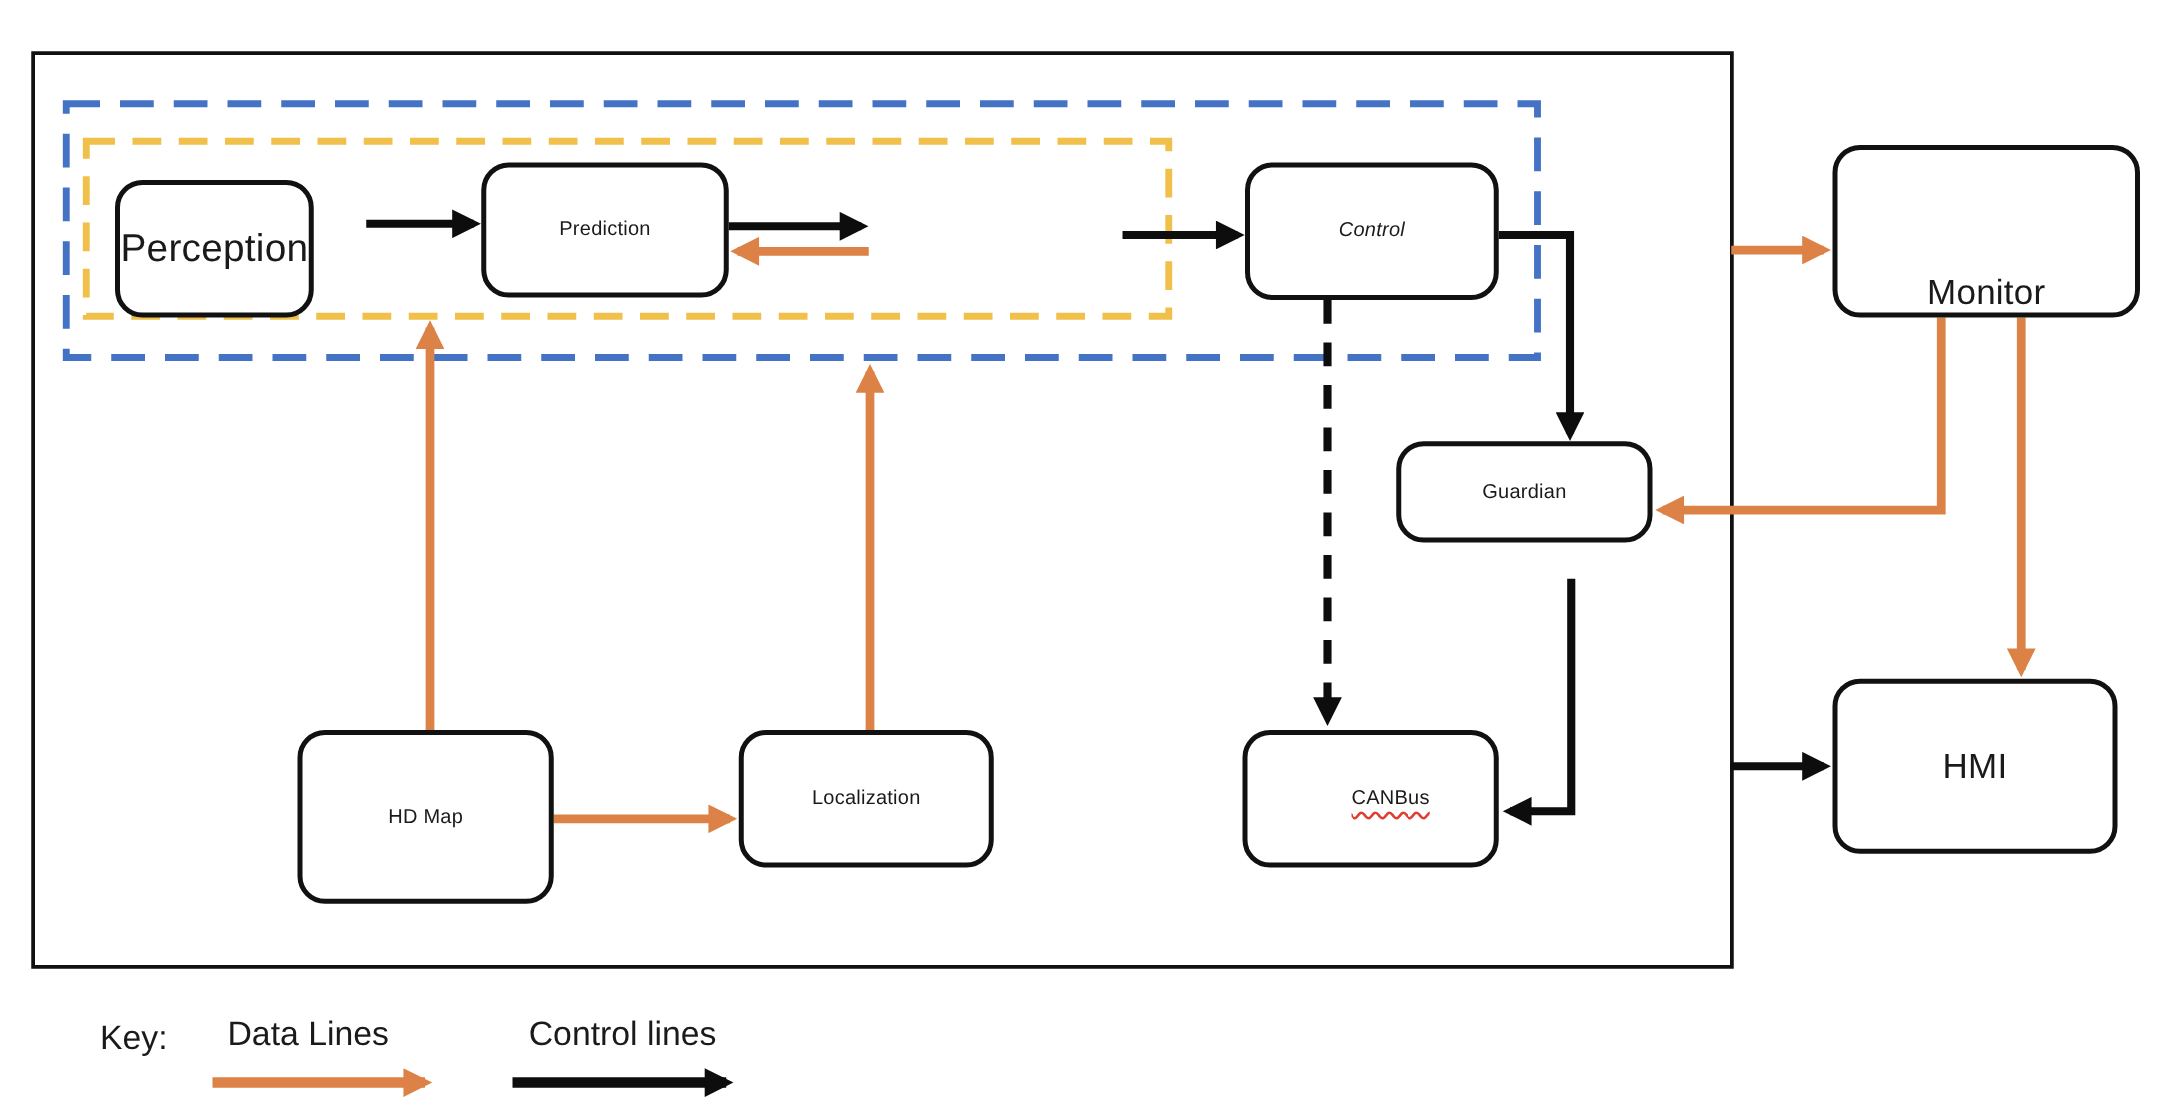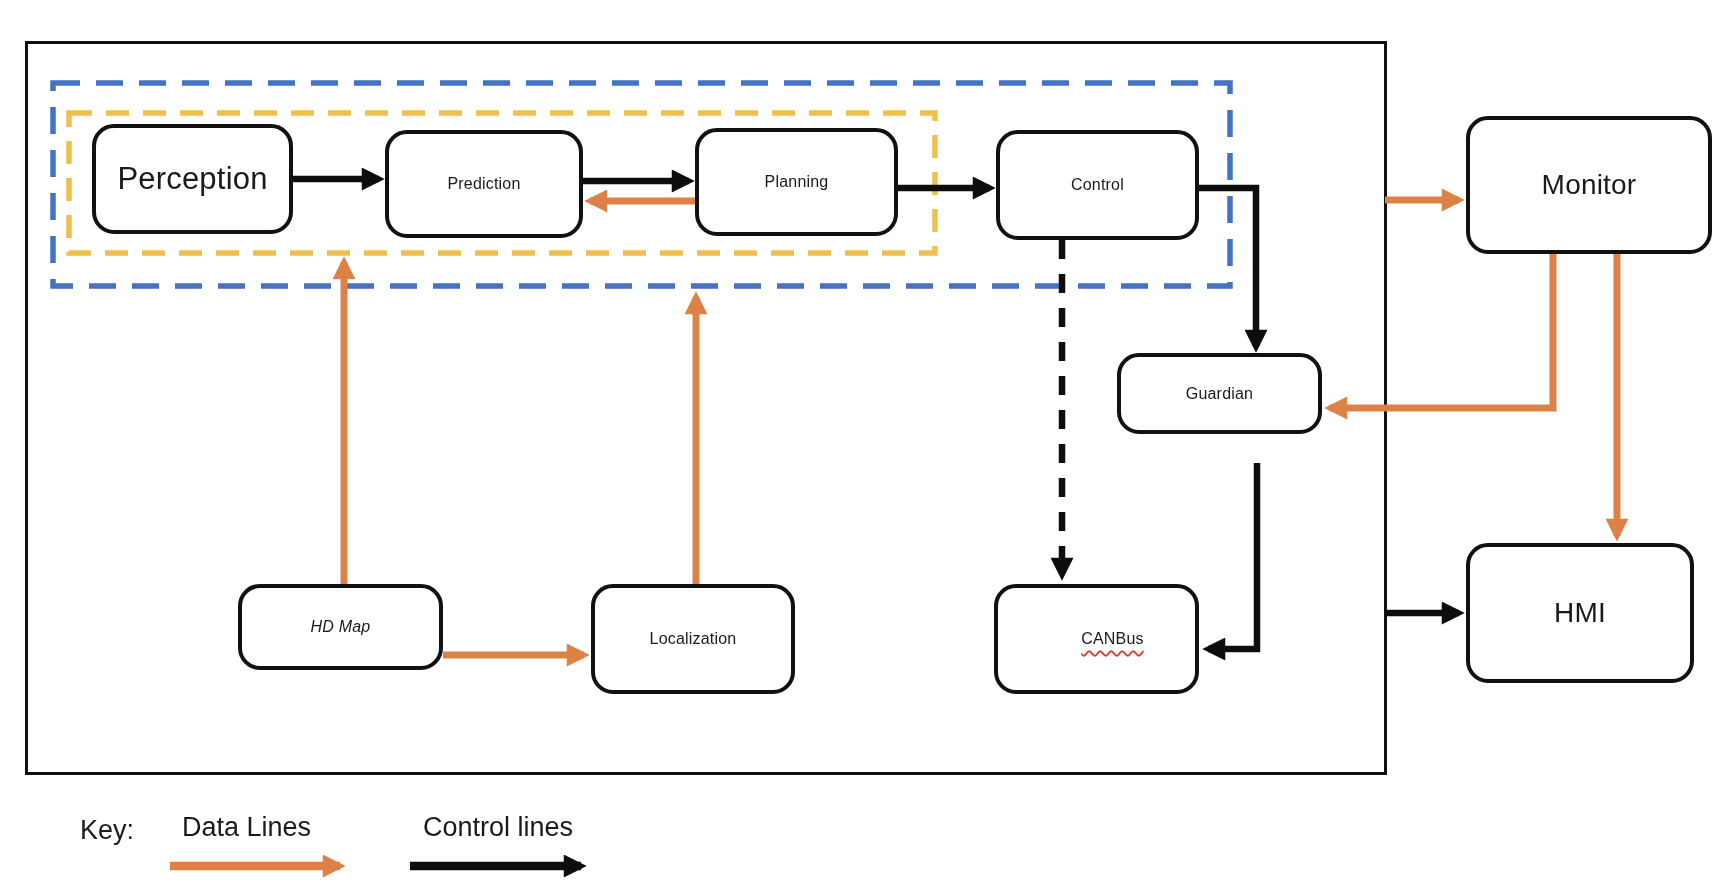--- a/index.html
+++ b/index.html
@@ -94,42 +94,39 @@
     <path class="edge-orange" d="M443 655 H584" marker-end="url(#mO)"></path>
     <path class="edge-orange" d="M696 584 V297" marker-end="url(#mO)"></path>
     <path class="edge-orange" d="M1385 200 H1459" marker-end="url(#mO)"></path>
     <path class="edge-orange" d="M1553 254 V408 H1330" marker-end="url(#mO)"></path>
     <path class="edge-orange" d="M1617 254 V536" marker-end="url(#mO)"></path>
 
     <path class="edge-orange key-arrow" d="M170 866 H340" marker-end="url(#mO)"></path>
     <path class="edge-black key-arrow" d="M410 866 H581" marker-end="url(#mB)"></path>
   </svg>
 
-  <div class="node font-lg" style="left:92px;  top:124px; width:201px; height:110px;">
+  <div class="node font-lg" style="left:92px;  top:144px; width:159px; height:110px;">
     <span>Perception</span>
   </div>
   <div class="node" style="left:385px; top:130px; width:198px; height:108px;">
     <span>Prediction</span>
   </div>
-  <div class="node" style="left:695px; top:128px; width:203px; height:108px;">
-    <span>Planning</span>
-  </div>
-  <div class="node" style="left:996px; top:130px; width:203px; height:110px;">
+  <div class="node" style="left:996px; top:130px; width:203px; height:110px;font-style:italic;">
     <span>Control</span>
   </div>
-  <div class="node font-md" style="left:1466px; top:116px; width:246px; height:138px;">
+  <div class="node font-md" style="left:1466px; top:116px; width:246px; height:138px;align-items:flex-end;">
     <span>Monitor</span>
   </div>
   <div class="node" style="left:1117px; top:353px; width:205px; height:81px;">
     <span>Guardian</span>
   </div>
   <div class="node font-md" style="left:1466px; top:543px; width:228px; height:140px;">
     <span>HMI</span>
   </div>
-  <div class="node" style="left:238px; top:584px; width:205px; height:86px;font-style:italic;">
+  <div class="node" style="left:238px; top:584px; width:205px; height:139px;">
     <span>HD Map</span>
   </div>
   <div class="node" style="left:591px; top:584px; width:204px; height:110px;">
     <span>Localization</span>
   </div>
   <div class="node" style="left:994px; top:584px; width:205px; height:110px;padding-left:32px;">
     <span class="squiggle">CANBus</span>
   </div>
 
   <div class="key-label" style="left:80px; top:815px;">Key:</div>

